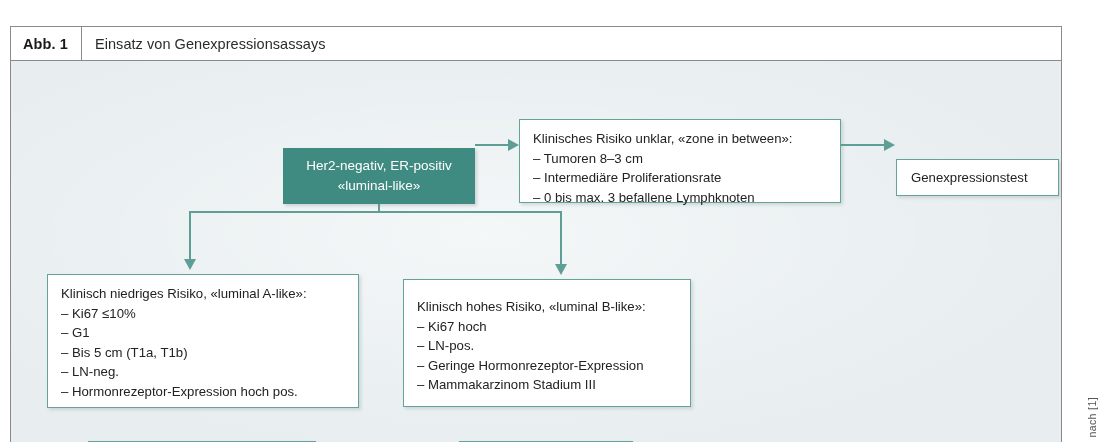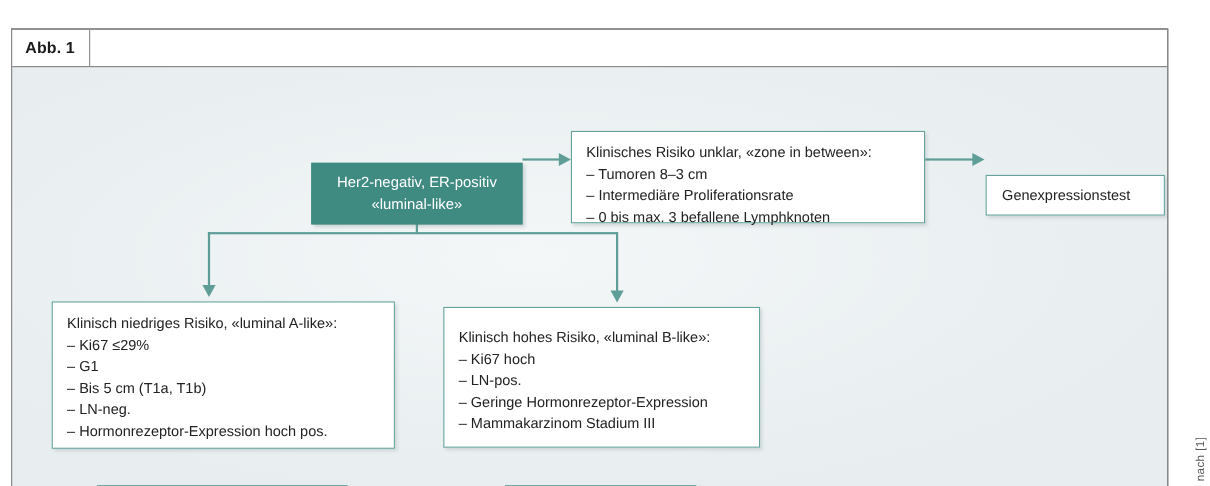--- a/index.html
+++ b/index.html
@@ -215,20 +215,21 @@
   }
 </style>
 </head>
 <body>
 
 <div id="figure-frame">
 
   <div id="caption-bar">
     <div id="caption-number">Abb. 1</div>
     <div id="caption-divider"></div>
+    <div id="caption-title">Einsatz von Genexpressionsassays</div>
   </div>
 
   <div id="diagram-canvas">
 
     <div class="conn h" style="left:464px; top:83px; width:34px;"></div>
     <div class="arrowhead right" style="left:497px; top:78px;"></div>
 
     <div class="conn h" style="left:830px; top:83px; width:44px;"></div>
     <div class="arrowhead right" style="left:873px; top:78px;"></div>
 
@@ -262,21 +263,21 @@
       </div>
     </div>
 
     <div id="node-genetest" class="node">
       <div class="body">Genexpressionstest</div>
     </div>
 
     <div id="node-lowrisk" class="node">
       <div class="body node-pad">
         <span class="hdr-line">Klinisch niedriges Risiko, «luminal A-like»:</span>
-        <span class="list-line">– Ki67 ≤29%</span>
+        <span class="list-line">– Ki67 ≤10%</span>
         <span class="list-line">– G1</span>
         <span class="list-line">– Bis 5 cm (T1a, T1b)</span>
         <span class="list-line">– LN-neg.</span>
         <span class="list-line">– Hormonrezeptor-Expression hoch pos.</span>
       </div>
     </div>
 
     <div id="node-highrisk" class="node">
       <div class="body node-pad">
         <span class="hdr-line">Klinisch hohes Risiko, «luminal B-like»:</span>

